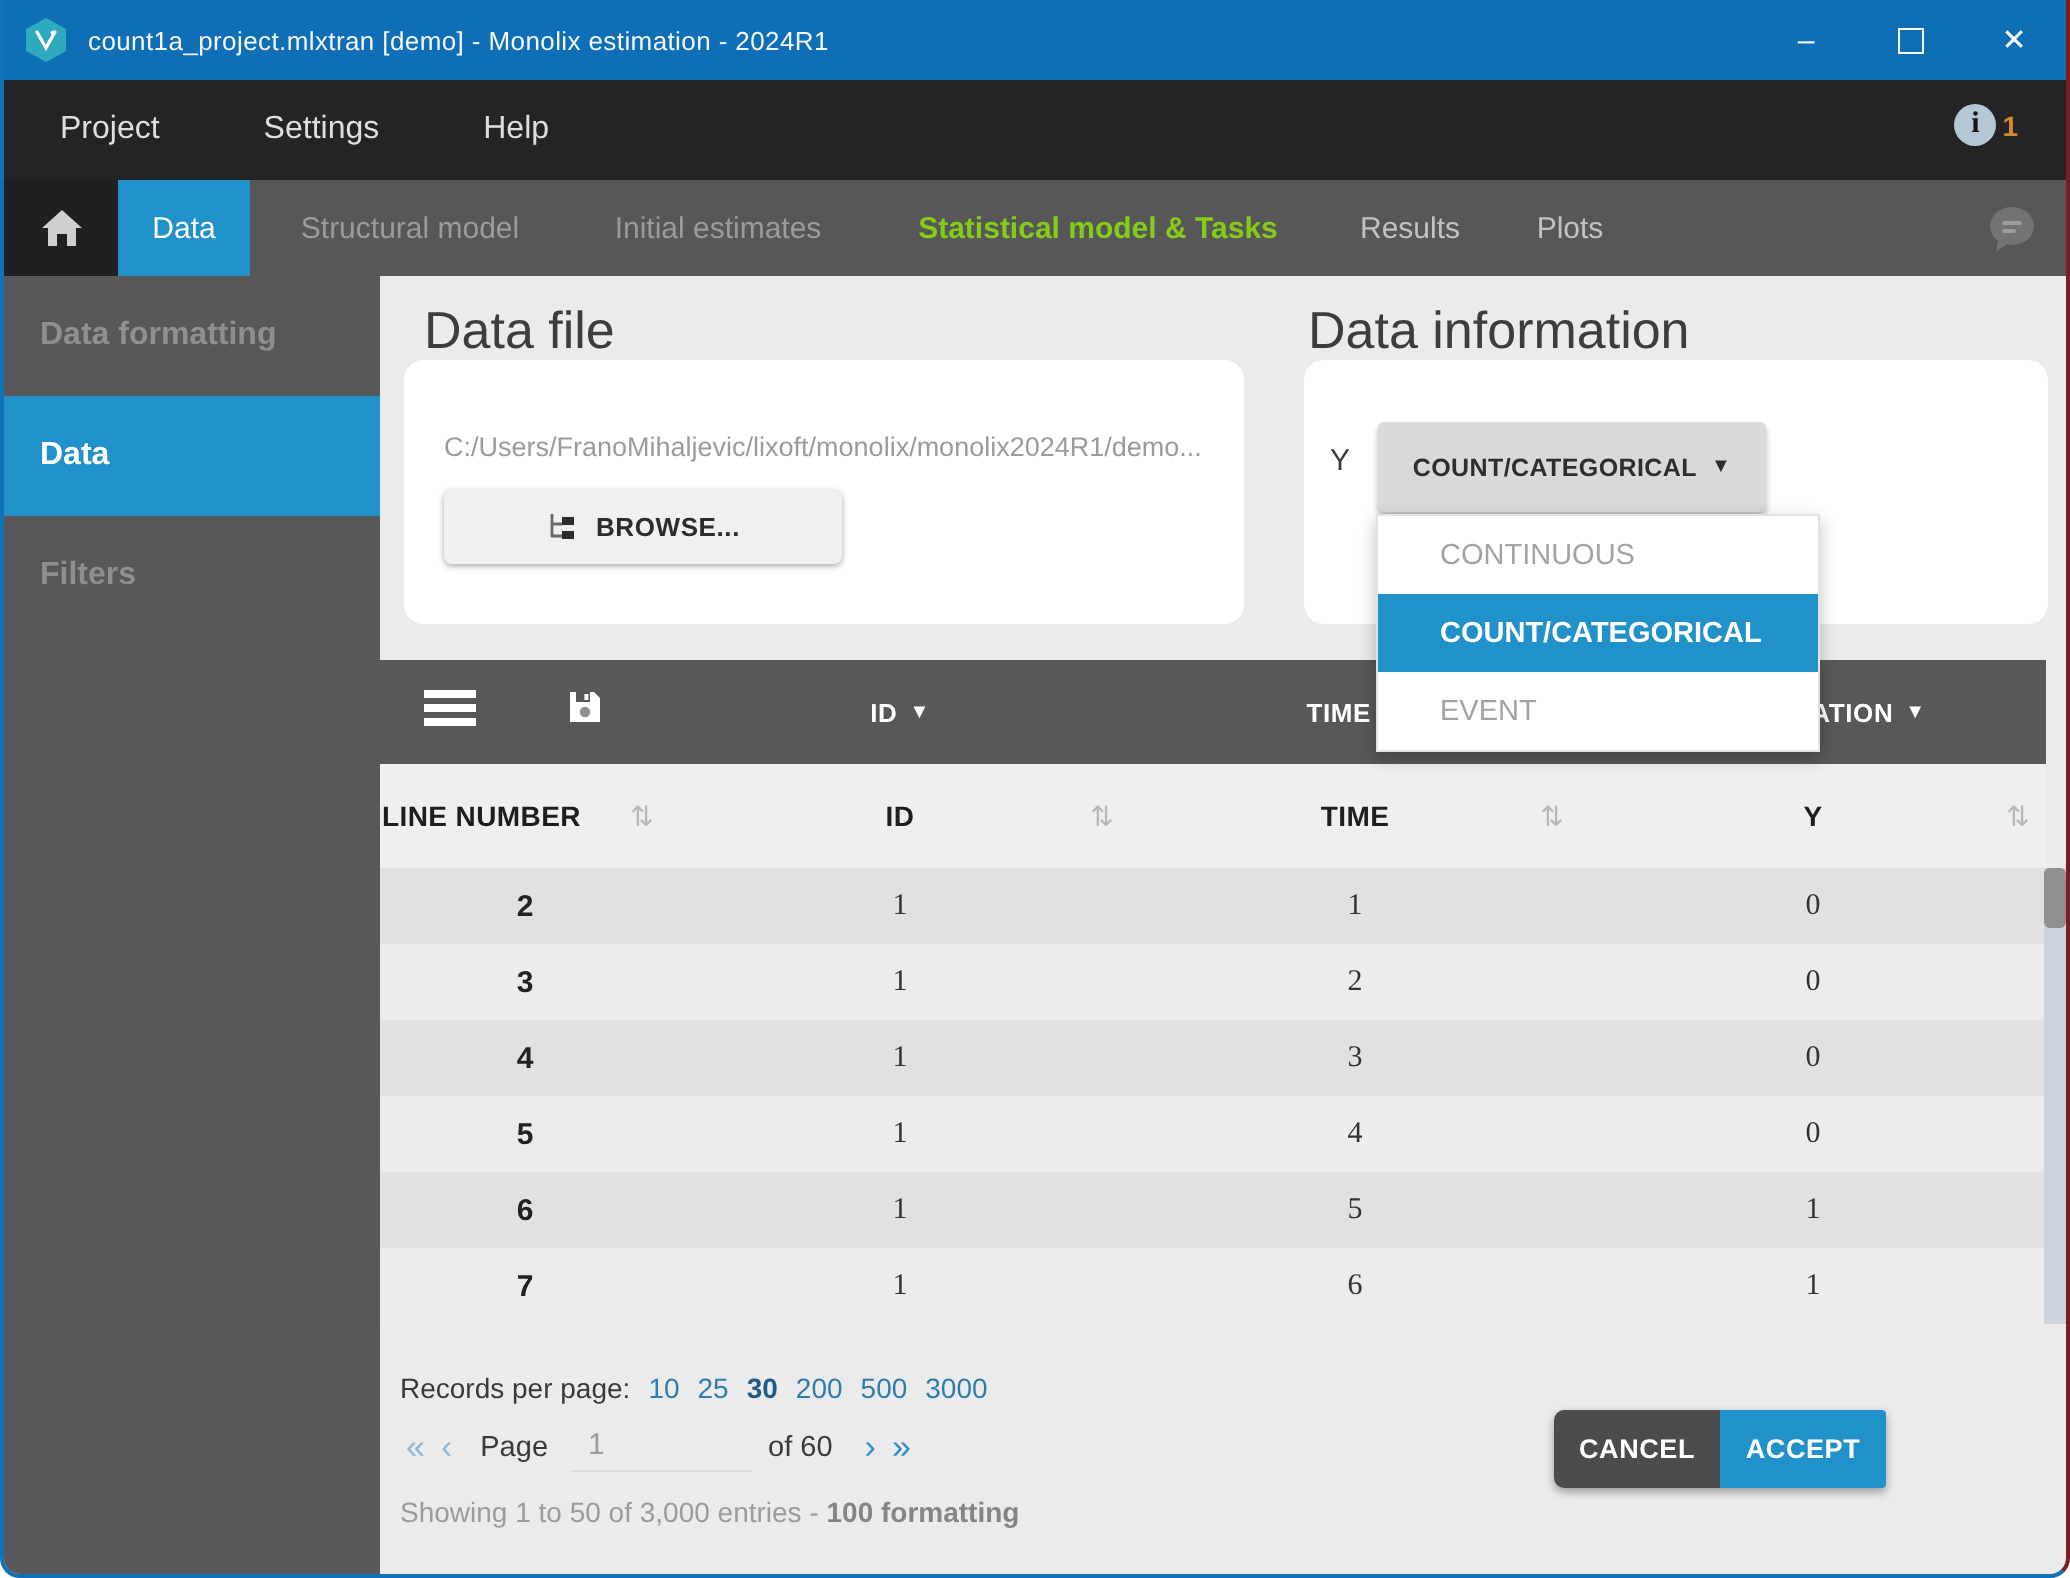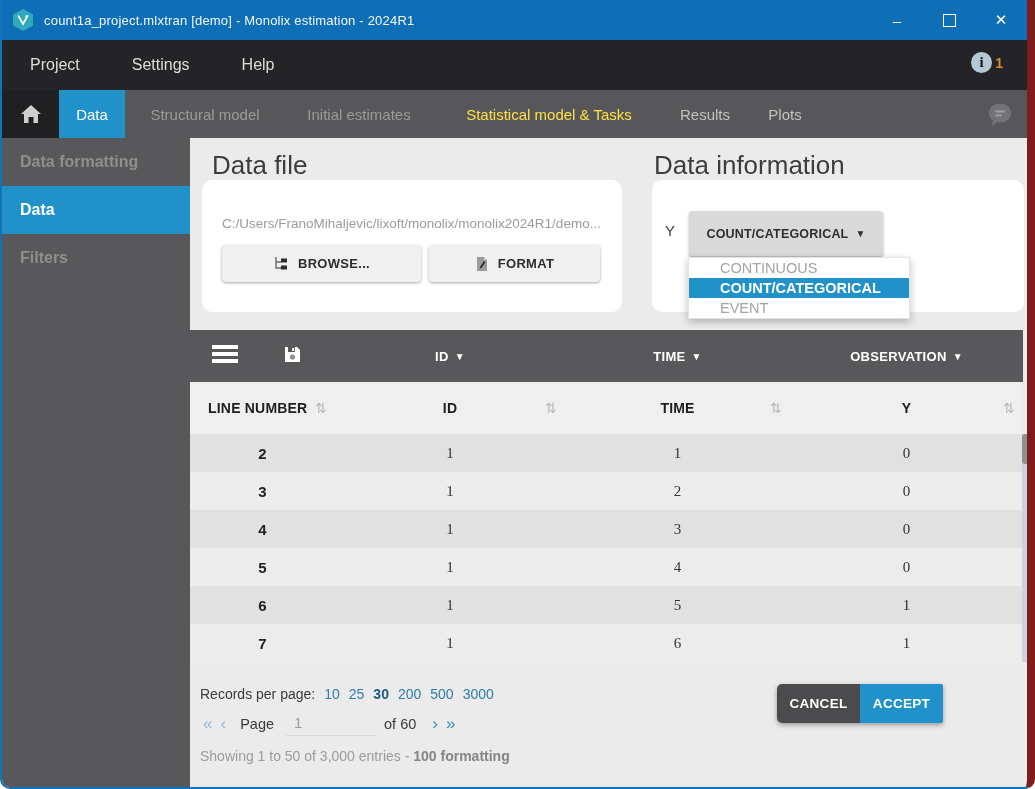--- a/index.html
+++ b/index.html
@@ -1,17 +1,17 @@
 <!DOCTYPE html>
 <html><head>
 <meta charset="utf-8">
 <style>
   html,body{margin:0;padding:0;background:#fff;font-family:"Liberation Sans",sans-serif;}
   .window{position:relative;width:1035px;height:789px;box-sizing:border-box;
-    border-left:2px solid #1272b8;border-right:8px solid #7f1d1d;border-bottom:2px solid #1272b8;
+    border-left:2px solid #1272b8;border-right:2px solid #7f1d1d;border-bottom:2px solid #1272b8;
     border-radius:0 0 10px 10px;overflow:hidden;background:#ebebeb;}
   
   .titlebar{position:absolute;left:0;top:0;width:100%;height:40px;background:#0e6fb7;display:flex;align-items:center;}
   .title-text{color:#f4f6f8;font-size:13px;margin-left:10px;letter-spacing:.2px;}
   .logo{margin-left:10px;display:flex;align-items:center;}
   .win-controls{position:absolute;right:0;top:0;height:40px;display:flex;}
   .win-btn{width:52px;height:40px;display:flex;align-items:center;justify-content:center;color:#fff;font-size:15px;}
   .win-btn .sq{width:11px;height:11px;border:1.5px solid #fff;display:block;}
   
   .menubar{position:absolute;left:0;top:40px;width:100%;height:50px;background:#242426;display:flex;align-items:center;}
@@ -19,72 +19,72 @@
   .menu-item:first-child{margin-left:16px;}
   .info-badge{position:absolute;right:24px;top:12px;display:flex;align-items:center;gap:3px;}
   .info-circle{width:21px;height:21px;border-radius:50%;background:#b3c7d4;color:#151515;
     font-family:"Liberation Serif",serif;font-weight:bold;font-size:15px;display:flex;align-items:center;justify-content:center;}
   .info-count{color:#d9892b;font-size:14px;font-weight:bold;}
   
   .tabbar{position:absolute;left:0;top:90px;width:100%;height:48px;background:#57575a;}
   .home-seg{position:absolute;left:0;top:0;width:57px;height:48px;background:#202022;display:flex;align-items:center;justify-content:center;}
   .tab{position:absolute;top:0;height:48px;display:flex;align-items:center;justify-content:center;font-size:15px;color:#9b9b9b;}
   .tab.active{background:#2191c9;color:#fff;}
-  .tab.bold{color:#fde047;font-weight:normal;}
+  .tab.bold{color:#84cc16;font-weight:bold;}
   .tab.semi{color:#c2c2c2;}
   .chat{position:absolute;right:14px;top:11px;}
   
   .sidebar{position:absolute;left:0;top:138px;width:188px;height:651px;background:#58585a;}
-  .side-item{height:48px;display:flex;align-items:center;padding-left:18px;font-size:16px;color:#8f8f8f;font-weight:bold;}
+  .side-item{height:60px;display:flex;align-items:center;padding-left:18px;font-size:16px;color:#8f8f8f;font-weight:bold;}
   .side-item.active{background:#2191c9;color:#fff;}
   
   .h1{position:absolute;font-size:26px;color:#3d3d3d;text-align:right;}
   .card{position:absolute;background:#fff;border-radius:10px;}
   .path{position:absolute;left:20px;top:36px;width:384px;font-size:13.5px;color:#9b9b9b;white-space:nowrap;overflow:hidden;text-overflow:ellipsis;}
   .btn{position:absolute;top:65px;height:37px;background:#f0f0f0;border-radius:4px;box-shadow:0 1px 3px rgba(0,0,0,.35);
     display:flex;align-items:center;justify-content:center;gap:9px;font-size:13px;font-weight:bold;color:#2c2c2c;letter-spacing:.3px;}
   .y-label{position:absolute;left:13px;top:42px;font-size:15px;color:#3d3d3d;}
   .dd-btn{position:absolute;left:37px;top:31px;width:194px;height:45px;background:#d9d9d9;border-radius:3px;
     box-shadow:0 2px 3px rgba(0,0,0,.3);display:flex;align-items:center;justify-content:center;gap:7px;
     font-size:12.5px;font-weight:bold;color:#2e2e2e;letter-spacing:.2px;}
   .caret{font-size:10px;color:#2e2e2e;}
   .dd-menu{position:absolute;left:686px;top:257px;width:220px;background:#fff;border:1px solid #e3e3e3;
     box-shadow:0 3px 8px rgba(0,0,0,.25);z-index:60;}
-  .dd-item{height:20px;display:flex;align-items:center;padding-left:31px;font-size:14.5px;color:#a3a3a3;}
+  .dd-item{height:39px;display:flex;align-items:center;padding-left:31px;font-size:14.5px;color:#a3a3a3;}
   .dd-item.selected{background:#2191c9;color:#fff;font-weight:bold;}
   
   .tbl{position:absolute;left:188px;top:330px;width:833px;}
   .grid{display:grid;grid-template-columns:145px 230px 225px 233px;}
   .toolbar{height:52px;background:#58585a;align-items:center;}
   .tb-icons{display:flex;align-items:center;gap:46px;padding-left:22px;}
   .tb-dd{display:flex;align-items:center;justify-content:center;gap:6px;color:#fff;font-size:13px;font-weight:bold;letter-spacing:.3px;}
   .tb-dd .caret{color:#fff;}
   .thead{height:52px;background:#efefef;align-items:center;}
   .th{position:relative;display:flex;align-items:center;justify-content:center;font-size:14px;font-weight:bold;color:#1e1e1e;letter-spacing:.2px;height:100%;}
-  .th.first{justify-content:flex-start;padding-left:18px;}
+  .th.first{justify-content:flex-start;padding-left:1px;}
   .sort{position:absolute;right:8px;color:#b8b8b8;font-size:14px;font-weight:normal;}
   .trow{height:38px;align-items:center;}
   .trow.dark{background:#e1e1e2;}
   .trow.light{background:#ececec;}
   .tcell{text-align:center;font-size:15px;color:#333;font-family:"Liberation Serif",serif;}
   .tcell.c0{font-family:"Liberation Sans",sans-serif;font-weight:bold;color:#222;}
   .scroll-track{position:absolute;left:1020px;top:434px;width:11px;height:228px;background:#cdd3de;}
   .scroll-thumb{position:absolute;left:0;top:0;width:11px;height:30px;background:#909090;border-radius:3px;}
   
   .records{position:absolute;left:198px;top:686px;font-size:14px;color:#3a3a3a;display:flex;align-items:center;gap:9px;}
   .rec-opt{color:#2d7dad;font-size:14px;}
   .rec-opt.sel{color:#1e5c87;font-weight:bold;}
   .pagination{position:absolute;left:197px;top:712px;display:flex;align-items:center;font-size:14.5px;color:#3a3a3a;}
   .pg-arrow{font-size:17px;color:#2d8fc5;padding:0 4px;}
   .pg-arrow.dis{color:#8fb9d8;}
   .pg-input{width:80px;margin:0 8px 0 12px;border:none;border-bottom:1px solid #d9d9d9;background:transparent;
     font-size:15px;color:#9b9b9b;padding:2px 2px 4px 8px;font-family:"Liberation Sans",sans-serif;}
   .showing{position:absolute;left:198px;top:748px;font-size:14px;color:#9b9b9b;}
   .showing b{color:#858585;}
-  .actions{position:absolute;left:775px;top:684px;display:flex;box-shadow:0 2px 5px rgba(0,0,0,.35);border-radius:5px 2px 2px 5px;}
+  .actions{position:absolute;left:775px;top:705px;display:flex;box-shadow:0 2px 5px rgba(0,0,0,.35);border-radius:5px 2px 2px 5px;}
   .act-btn{width:83px;height:39px;display:flex;align-items:center;justify-content:center;color:#fff;font-size:13.5px;font-weight:bold;letter-spacing:.3px;}
   .act-cancel{background:#4b4b4d;border-radius:5px 0 0 5px;}
   .act-accept{background:#2191c9;border-radius:0 2px 2px 0;}
 </style>
 </head>
 <body>
 
 <div class="window">
 
   <div class="titlebar">
@@ -150,28 +150,20 @@
   <div class="h1" style="left:210px;top:150px;">Data file</div>
   <div class="card" style="left:200px;top:180px;width:420px;height:132px;">
     <div class="path">C:/Users/FranoMihaljevic/lixoft/monolix/monolix2024R1/demo...</div>
     <div class="btn" style="left:20px;width:199px;">
       <svg width="16" height="16" viewBox="0 0 16 16">
         <path d="M3 1 L3 12 L8 12 M3 6 L8 6" stroke="#6a6a6a" stroke-width="1.4" fill="none"></path>
         <rect x="8" y="2.5" width="6" height="4" fill="#2c2c2c"></rect>
         <rect x="8" y="9.5" width="6" height="4" fill="#2c2c2c"></rect>
       </svg>
       <span>BROWSE...</span>
-    </div>
-    <div class="btn" style="left:227px;width:171px;">
-      <svg width="14" height="16" viewBox="0 0 14 16">
-        <path d="M2 1 L9 1 L12 4 L12 15 L2 15 Z" fill="#9b9b9b"></path>
-        <path d="M9 1 L9 4 L12 4 Z" fill="#d6d6d6"></path>
-        <path d="M5 11 L9 5 L10.5 6 L6.5 12 L4.7 12.4 Z" fill="#2c2c2c"></path>
-      </svg>
-      <span>FORMAT</span>
     </div>
   </div>
 
   <div class="h1" style="left:652px;top:150px;">Data information</div>
   <div class="card" style="left:650px;top:180px;width:372px;height:132px;">
     <div class="y-label">Y</div>
     <div class="dd-btn">
       <span>COUNT/CATEGORICAL</span>
       <span class="caret">▼</span>
     </div>

